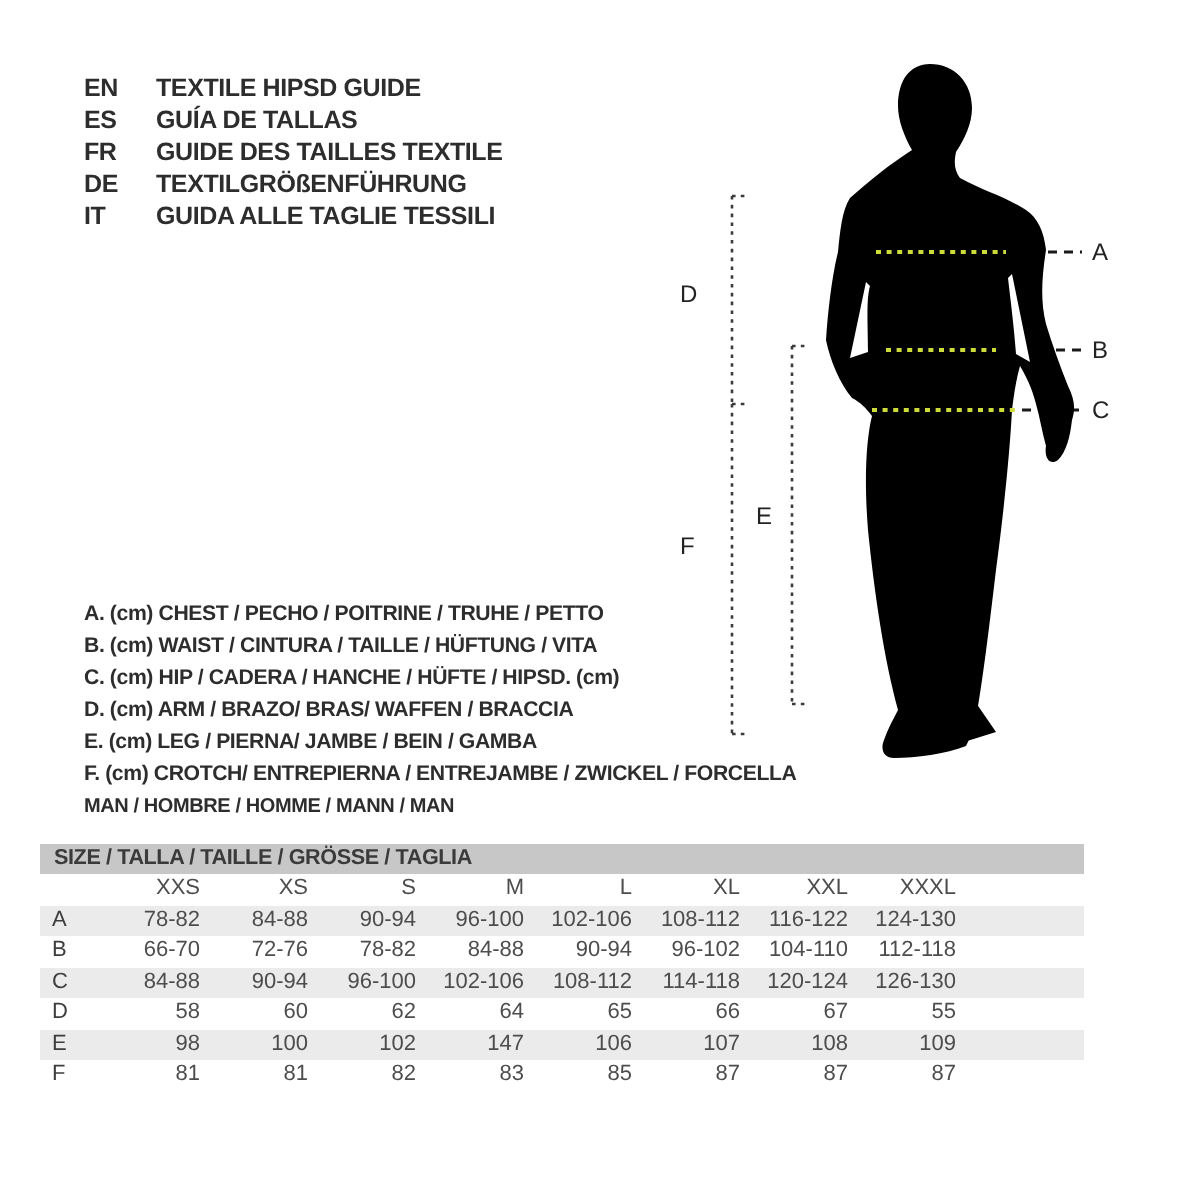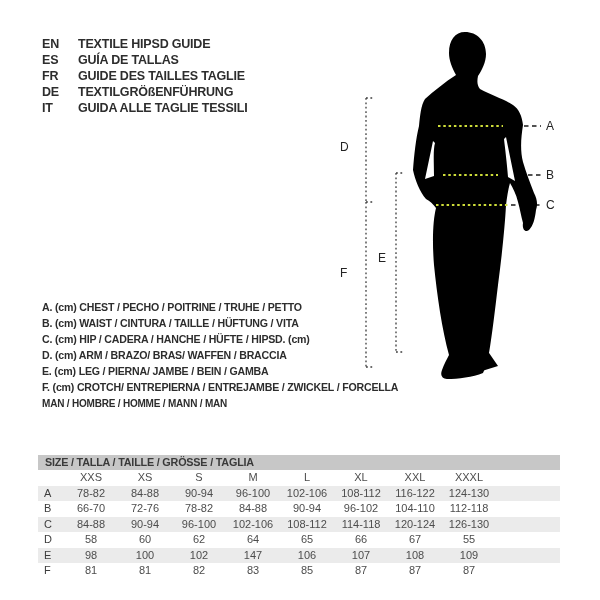--- a/index.html
+++ b/index.html
@@ -12,44 +12,44 @@
   .lang-block{position:absolute;left:42px;top:36px;}
   .lang-row{display:flex;font-weight:bold;font-size:12.5px;line-height:16px;letter-spacing:-0.2px;align-items:center;}
   .lang-code{width:36px;}
   
   .figure-svg{position:absolute;left:330px;top:20px;}
   .figure-svg text{font-family:"Liberation Sans",sans-serif;font-size:12px;fill:#232323;}
   
   .legend{position:absolute;left:42px;top:299px;font-weight:bold;font-size:10.6px;line-height:16px;letter-spacing:-0.2px;}
   .gender{position:absolute;left:42px;top:398px;font-weight:bold;font-size:10px;letter-spacing:-0.2px;}
   
-  .size-table{position:absolute;left:38px;top:422px;width:522px;font-size:11px;color:#4d4d4d;margin-top:33px;}
+  .size-table{position:absolute;left:20px;top:422px;width:522px;font-size:11px;color:#4d4d4d;}
   .t-header{background:#c7c7c7;height:15px;line-height:15px;padding-left:7px;
             font-weight:bold;color:#3a3a3a;font-size:10.8px;letter-spacing:-0.2px;}
   .t-row{display:flex;height:15.5px;line-height:15.5px;}
   .t-row.alt{background:#ebebeb;}
   .c-label{width:26px;padding-left:6px;box-sizing:border-box;color:#3d3d3d;}
-  .c-val{width:54px;text-align:center;}
+  .c-val{width:54px;text-align:right;}
   .c-fill{flex:1;}
 </style>
 </head>
 <body>
 
 <div class="lang-block">
   <div class="lang-row">
     <span class="lang-code">EN</span>
     <span>TEXTILE HIPSD GUIDE</span>
   </div>
   <div class="lang-row">
     <span class="lang-code">ES</span>
     <span>GUÍA DE TALLAS</span>
   </div>
   <div class="lang-row">
     <span class="lang-code">FR</span>
-    <span>GUIDE DES TAILLES TAGLIE</span>
+    <span>GUIDE DES TAILLES TEXTILE</span>
   </div>
   <div class="lang-row">
     <span class="lang-code">DE</span>
     <span>TEXTILGRÖßENFÜHRUNG</span>
   </div>
   <div class="lang-row">
     <span class="lang-code">IT</span>
     <span>GUIDA ALLE TAGLIE TESSILI</span>
   </div>
 </div>

